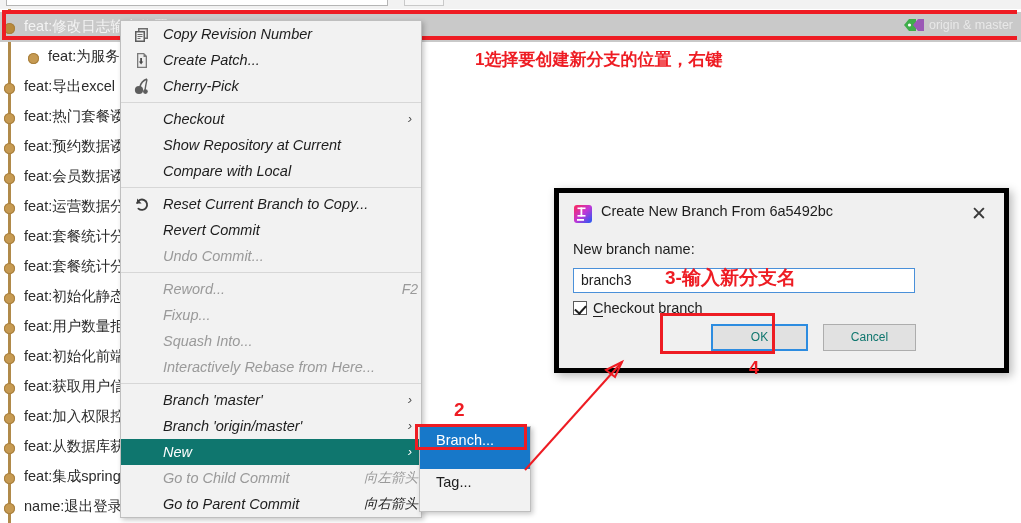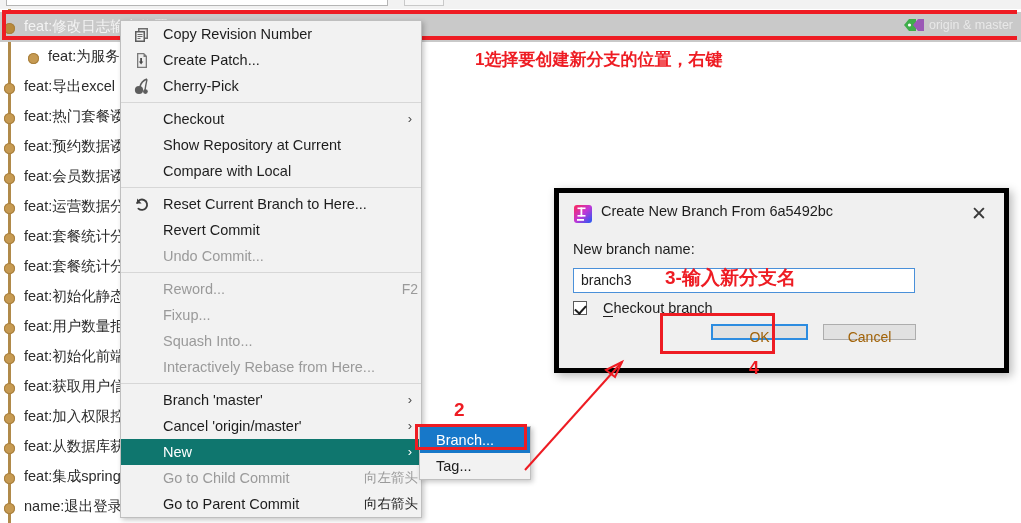--- a/index.html
+++ b/index.html
@@ -33,60 +33,60 @@
 
   .refs{position:absolute;right:8px;top:6px;display:flex;align-items:center;gap:4px;
       font-size:12.5px;color:#e8e8e8;}
   .tag-glyph{display:inline-block;width:22px;height:14px;position:relative;}
   .tag-glyph svg{position:absolute;left:0;top:0;}
 
   
   #ctx-menu{position:absolute;left:120px;top:20px;width:300px;background:#f2f2f2;
      border:1px solid #bfbfbf;box-shadow:2px 2px 5px rgba(0,0,0,.22);}
   #ctx-menu .mi{position:relative;height:26px;line-height:26px;padding-left:42px;padding-right:32px;
-     font-size:14.5px;color:#1d1d1d;white-space:nowrap;}
+     font-size:14.5px;color:#1d1d1d;white-space:nowrap;font-style:italic;}
   #ctx-menu .mi.disabled{color:#9a9a9a;}
   #ctx-menu .mi.highlight{background:#0f766e;color:#ffffff;}
   #ctx-menu .sep{height:1px;background:#d7d7d7;margin:3px 0;}
   #ctx-menu .accel{position:absolute;right:3px;top:0;font-size:14px;color:#6e6e6e;}
   #ctx-menu .mi.disabled .accel{color:#9a9a9a;}
   #ctx-menu .mi.accel-cjk .accel{color:#1d1d1d;font-size:13.5px;}
   #ctx-menu .mi.disabled.accel-cjk .accel{color:#9a9a9a;}
   #ctx-menu .arrow{position:absolute;right:9px;top:0;font-size:13px;color:#4a4a4a;}
   #ctx-menu .mi.highlight .arrow{color:#ffffff;}
   #ctx-menu .mic{position:absolute;left:11px;top:4px;width:19px;height:19px;}
 
   
   #sub-menu{position:absolute;left:419px;top:426px;width:110px;background:#f2f2f2;
      border:1px solid #bfbfbf;box-shadow:2px 2px 5px rgba(0,0,0,.22);}
-  #sub-menu .mi{height:26px;line-height:26px;padding-left:16px;font-size:14.5px;white-space:nowrap;}
+  #sub-menu .mi{height:42px;line-height:26px;padding-left:16px;font-size:14.5px;white-space:nowrap;}
   #sub-menu .mi.highlight{background:#1778c9;color:#ffffff;}
   #sub-branch-box{position:absolute;left:415px;top:424px;width:112px;height:26px;
      border:3px solid #ee1c23;box-sizing:border-box;pointer-events:none;}
 
   
   #dialog{position:absolute;left:554px;top:188px;width:445px;height:175px;background:#f0f0f0;
      border:5px solid #000000;box-shadow:3px 3px 9px rgba(0,0,0,.28);}
   #dialog .titlebar{position:relative;height:40px;}
   #dialog .dlg-icon{position:absolute;left:14px;top:11px;width:20px;height:20px;}
   #dialog .dlg-title{position:absolute;left:42px;top:10px;font-size:14.5px;color:#1d1d1d;}
   #dialog .dlg-close{position:absolute;right:12px;top:8px;width:26px;height:24px;
      font-size:19px;line-height:24px;text-align:center;color:#3a3a3a;font-family:"DejaVu Sans",sans-serif;}
   #dialog .dlg-label{position:absolute;left:14px;top:48px;font-size:14.5px;color:#1d1d1d;}
   #dialog .dlg-input{position:absolute;left:14px;top:75px;width:342px;height:25px;
      background:#ffffff;border:1px solid #4a90d9;box-sizing:border-box;}
   #dialog .dlg-input .val{position:absolute;left:7px;top:3px;font-size:14px;color:#1d1d1d;}
-  #dialog .dlg-check{position:absolute;left:14px;top:107px;display:flex;align-items:center;gap:16px;font-size:14.5px;justify-content:space-between;}
+  #dialog .dlg-check{position:absolute;left:14px;top:107px;display:flex;align-items:center;gap:6px;font-size:14.5px;justify-content:space-between;}
   #dialog .cbx{width:14px;height:14px;border:1px solid #5a5a5a;background:#ffffff;
      position:relative;box-sizing:border-box;}
   #dialog .cbx:after{content:"";position:absolute;left:3px;top:1px;width:5px;height:9px;
      border:solid #1d1d1d;border-width:0 2px 2px 0;transform:rotate(42deg);}
   #dialog .chk-label u{text-decoration:none;border-bottom:1px solid #1d1d1d;}
-  #dialog .btn{position:absolute;top:131px;height:16px;background:#e1e1e1;border:1px solid #adadad;
-     font-size:14px;line-height:25px;text-align:center;color:#a16207;box-sizing:border-box;}
+  #dialog .btn{position:absolute;top:131px;height:27px;background:#e1e1e1;border:1px solid #adadad;
+     font-size:12px;line-height:25px;text-align:center;color:#0f766e;box-sizing:border-box;}
   #dialog .btn.ok{left:152px;width:97px;border:2px solid #2d8ce0;background:#e1e1e1;line-height:23px;}
   #dialog .btn.cancel{left:264px;width:93px;}
   #ok-hl{position:absolute;left:660px;top:313px;width:115px;height:41px;
      border:3px solid #ee1c23;box-sizing:border-box;pointer-events:none;}
 
   
   .ann{position:absolute;color:#ee1c23;font-weight:bold;white-space:nowrap;}
   #ann-1{left:475px;top:48px;font-size:17px;}
   #ann-2{left:454px;top:399px;font-size:19px;}
   #ann-3{left:665px;top:265px;font-size:19px;}
@@ -217,31 +217,31 @@
           <path d="M13 13 C13.6 9 14.4 5 15 2.3" stroke="#5d5d5d" stroke-width="1.4" fill="none"></path>
         </svg></span><span>Cherry-Pick</span></div>
     <div class="sep"></div>
     <div class="mi"><span>Checkout</span><span class="arrow">›</span></div>
     <div class="mi"><span>Show Repository at Current</span></div>
     <div class="mi"><span>Compare with Local</span></div>
     <div class="sep"></div>
     <div class="mi"><span class="mic"><svg width="19" height="19" viewBox="0 0 19 19">
           <path d="M5 8 A5.2 5.2 0 1 1 6.4 13.6" stroke="#3c3c3c" stroke-width="1.8" fill="none" stroke-linecap="round"></path>
           <path d="M5 3.6 L5 8.4 L9.6 8.4 Z" fill="#3c3c3c"></path>
-        </svg></span><span>Reset Current Branch to Here...</span></div>
+        </svg></span><span>Reset Current Branch to Copy...</span></div>
     <div class="mi"><span>Revert Commit</span></div>
     <div class="mi disabled"><span>Undo Commit...</span></div>
     <div class="sep"></div>
     <div class="mi disabled"><span>Reword...</span><span class="accel">F2</span></div>
     <div class="mi disabled"><span>Fixup...</span></div>
     <div class="mi disabled"><span>Squash Into...</span></div>
     <div class="mi disabled"><span>Interactively Rebase from Here...</span></div>
     <div class="sep"></div>
     <div class="mi"><span>Branch 'master'</span><span class="arrow">›</span></div>
-    <div class="mi"><span>Cancel 'origin/master'</span><span class="arrow">›</span></div>
+    <div class="mi"><span>Branch 'origin/master'</span><span class="arrow">›</span></div>
     <div class="mi highlight"><span>New</span><span class="arrow">›</span></div>
     <div class="mi disabled accel-cjk"><span>Go to Child Commit</span><span class="accel">向左箭头</span></div>
     <div class="mi accel-cjk"><span>Go to Parent Commit</span><span class="accel">向右箭头</span></div>
   </div>
 
 <div id="sub-menu">
     <div class="mi highlight"><span>Branch...</span></div>
     <div class="mi"><span>Tag...</span></div>
   </div>
 <div id="sub-branch-box"></div>

